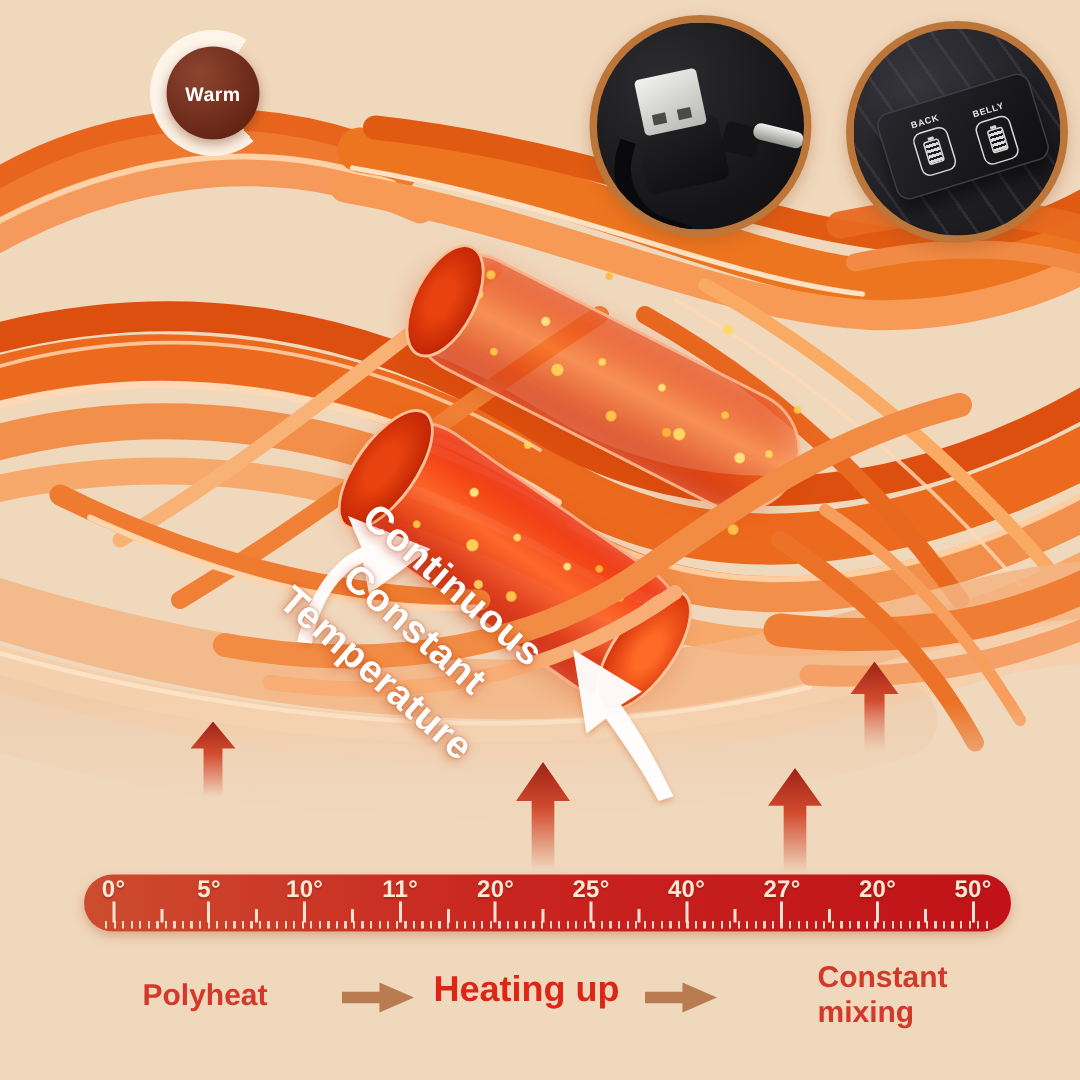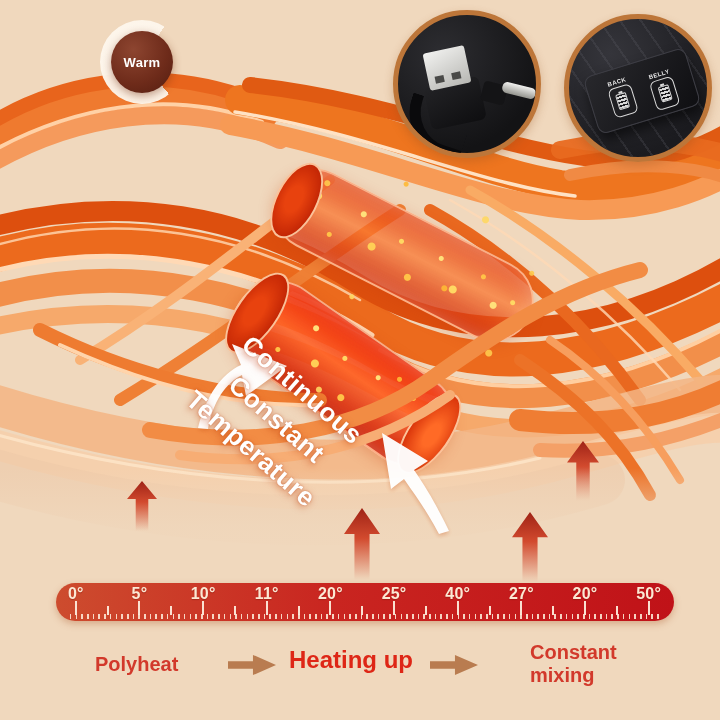--- a/index.html
+++ b/index.html
@@ -127,21 +127,21 @@
   .tick.major{height:14px;}
   .tick.minor{height:9px;}
   .tick-label{position:absolute;top:2px;transform:translateX(-50%);
     color:#fce8d4;font-size:16px;font-weight:800;letter-spacing:.2px;
     text-shadow:0 1px 1px rgba(120,20,10,.4);}
 
   
   .proc-label{position:absolute;color:#d2392b;font-weight:800;font-size:20px;}
   .proc-1{left:95px;top:653px;}
   .proc-2{left:289px;top:646px;font-size:24px;color:#de2616;}
-  .proc-3{left:530px;top:641px;width:112px;line-height:1.15;}
+  .proc-3{left:545px;top:641px;width:112px;line-height:1.15;}
   .proc-arrow{position:absolute;width:48px;height:24px;background:#b97c50;
     clip-path:polygon(0 34%,52% 34%,52% 8%,100% 50%,52% 92%,52% 66%,0 66%);}
   .proc-arrow.p1{left:228px;top:653px;}
   .proc-arrow.p2{left:430px;top:653px;}
 </style>
 </head>
 <body>
 
 <div class="stage">
 

